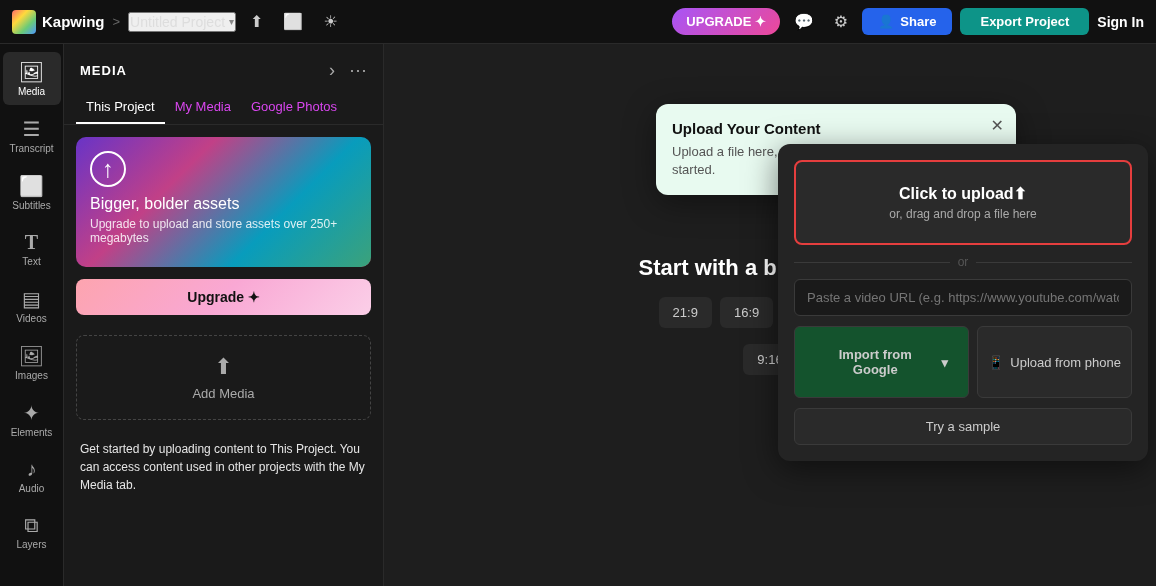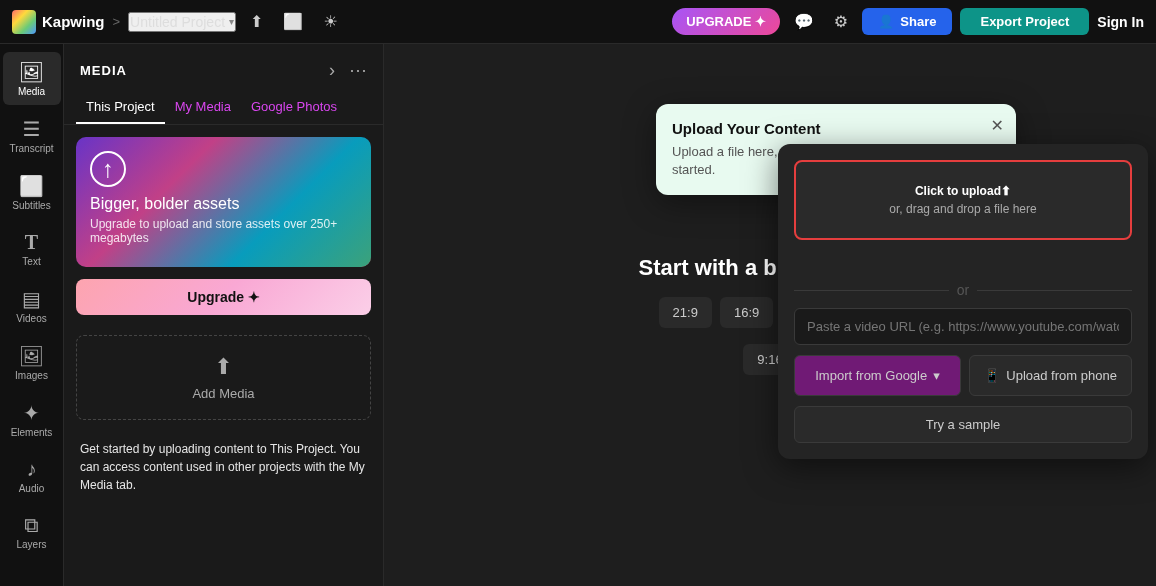--- a/index.html
+++ b/index.html
@@ -70,29 +70,29 @@
     
     .upload-popup { position: absolute; right: 140px; top: 60px; width: 360px; background: #e8faf0; border-radius: 12px; padding: 16px; color: #111; box-shadow: 0 8px 32px rgba(0,0,0,0.4); }
     .popup-close { position: absolute; top: 12px; right: 12px; background: none; border: none; font-size: 16px; color: #555; cursor: pointer; }
     .popup-title { font-size: 15px; font-weight: 700; color: #111; margin-bottom: 6px; }
     .popup-desc { font-size: 13px; color: #555; line-height: 1.4; }
     .popup-arrow { position: absolute; bottom: -12px; left: 50%; transform: translateX(-50%); width: 0; height: 0; border-left: 12px solid transparent; border-right: 12px solid transparent; border-top: 12px solid #e8faf0; }
 
     
     .upload-panel { position: absolute; right: 8px; top: 100px; width: 370px; background: #242424; border-radius: 12px; padding: 16px; display: flex; flex-direction: column; gap: 10px; box-shadow: 0 8px 32px rgba(0,0,0,0.5); }
     .upload-drop-zone { border: 2px solid #e53e3e; border-radius: 8px; padding: 22px; text-align: center; cursor: pointer; background: #2a2a2a; }
-    .upload-drop-title { font-size: 12px; font-weight: 700; color: #fff; display: flex; align-items: flex-start; justify-content: center; }
+    .upload-drop-title { font-size: 16px; font-weight: 700; color: #fff; display: flex; align-items: flex-end; justify-content: center; }
     .upload-drop-sub { font-size: 12px; color: #aaa; margin-top: 4px; }
     .upload-url-input { background: #1a1a1a; border: 1px solid #3a3a3a; border-radius: 6px; padding: 10px 12px; color: #aaa; font-size: 13px; width: 100%; }
     .upload-row { display: flex; gap: 8px; }
-    .upload-google-btn { flex: 1; background: #701a75; border: 1px solid #3a3a3a; color: #ccc; font-size: 13px; padding: 12px; border-radius: 6px; cursor: pointer; display: flex; align-items: center; justify-content: center; gap: 6px; }
+    .upload-google-btn { flex: 1; background: #14532d; border: 1px solid #3a3a3a; color: #ccc; font-size: 13px; padding: 20px; border-radius: 6px; cursor: pointer; display: flex; align-items: center; justify-content: center; gap: 6px; font-weight: bold; }
     .upload-phone-btn { flex: 1; background: #2a2a2a; border: 1px solid #3a3a3a; color: #ccc; font-size: 13px; padding: 10px; border-radius: 6px; cursor: pointer; display: flex; align-items: center; justify-content: center; gap: 6px; }
     .upload-sample-btn { background: #2a2a2a; border: 1px solid #3a3a3a; color: #ccc; font-size: 13px; padding: 10px; border-radius: 6px; cursor: pointer; width: 100%; text-align: center; }
 
-    .divider-or { display: flex; align-items: center; gap: 8px; color: #555; font-size: 14px; margin-top: 32px; }
+    .divider-or { display: flex; align-items: center; gap: 8px; color: #555; font-size: 12px; }
     .divider-or::before, .divider-or::after { content: ''; flex: 1; height: 1px; background: #3a3a3a; }
   </style>
 </head>
 <body>
 
 <div class="topbar">
   <div class="kapwing-logo">
     <div class="logo-icon"></div>
     <span>Kapwing</span>
   </div>

